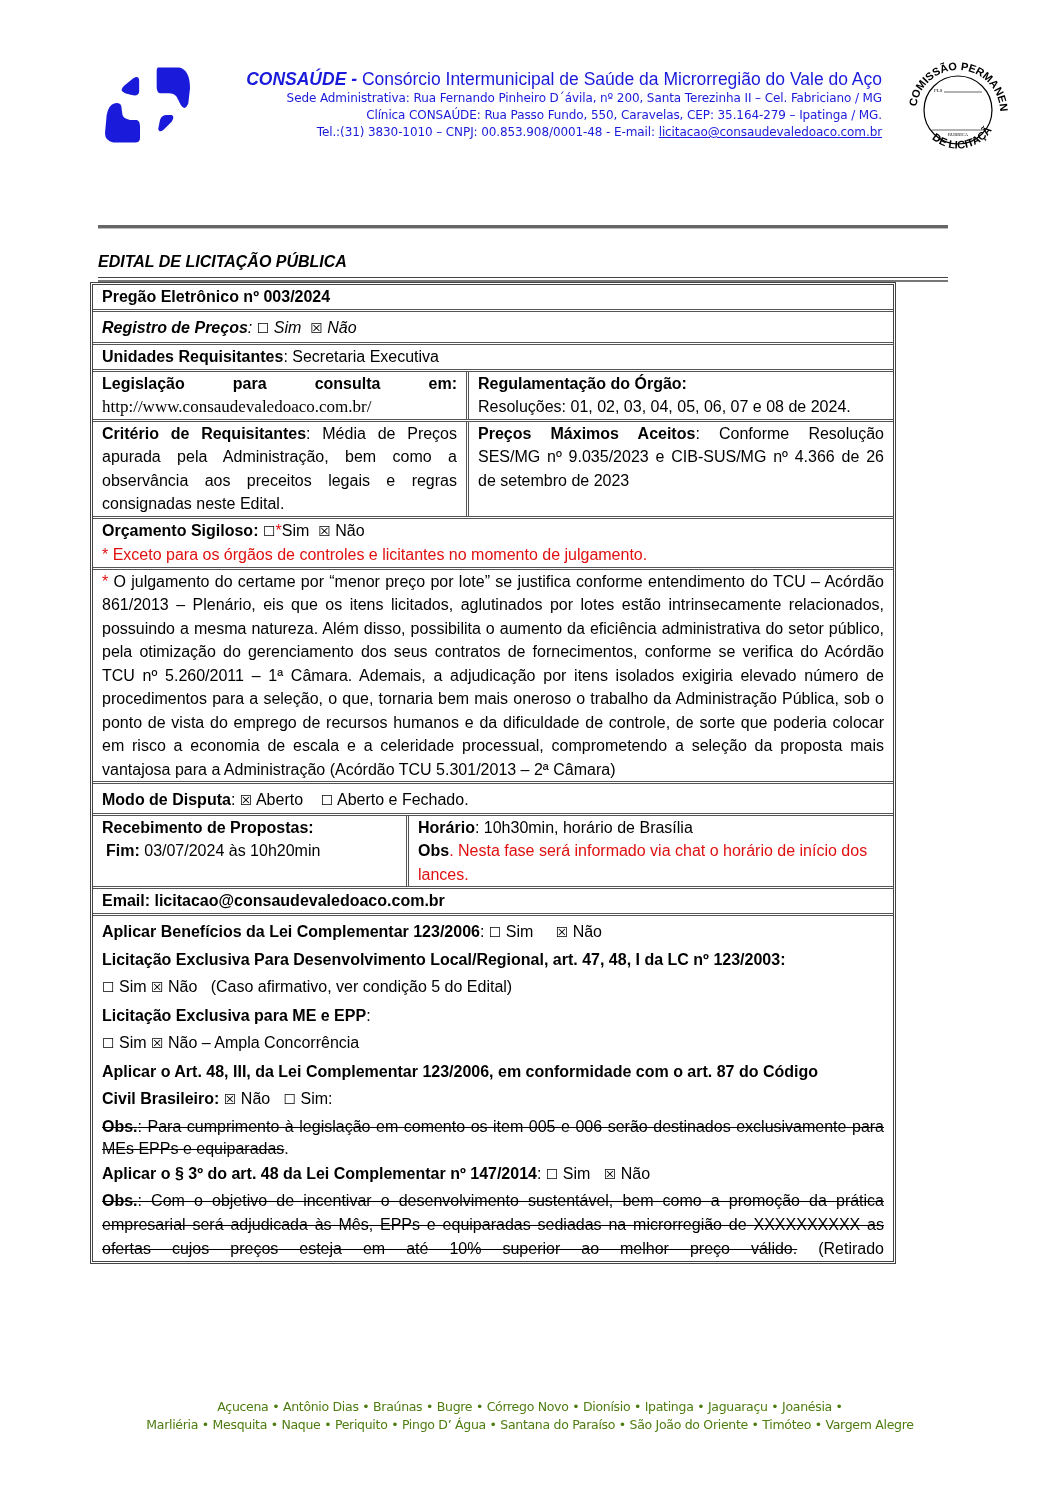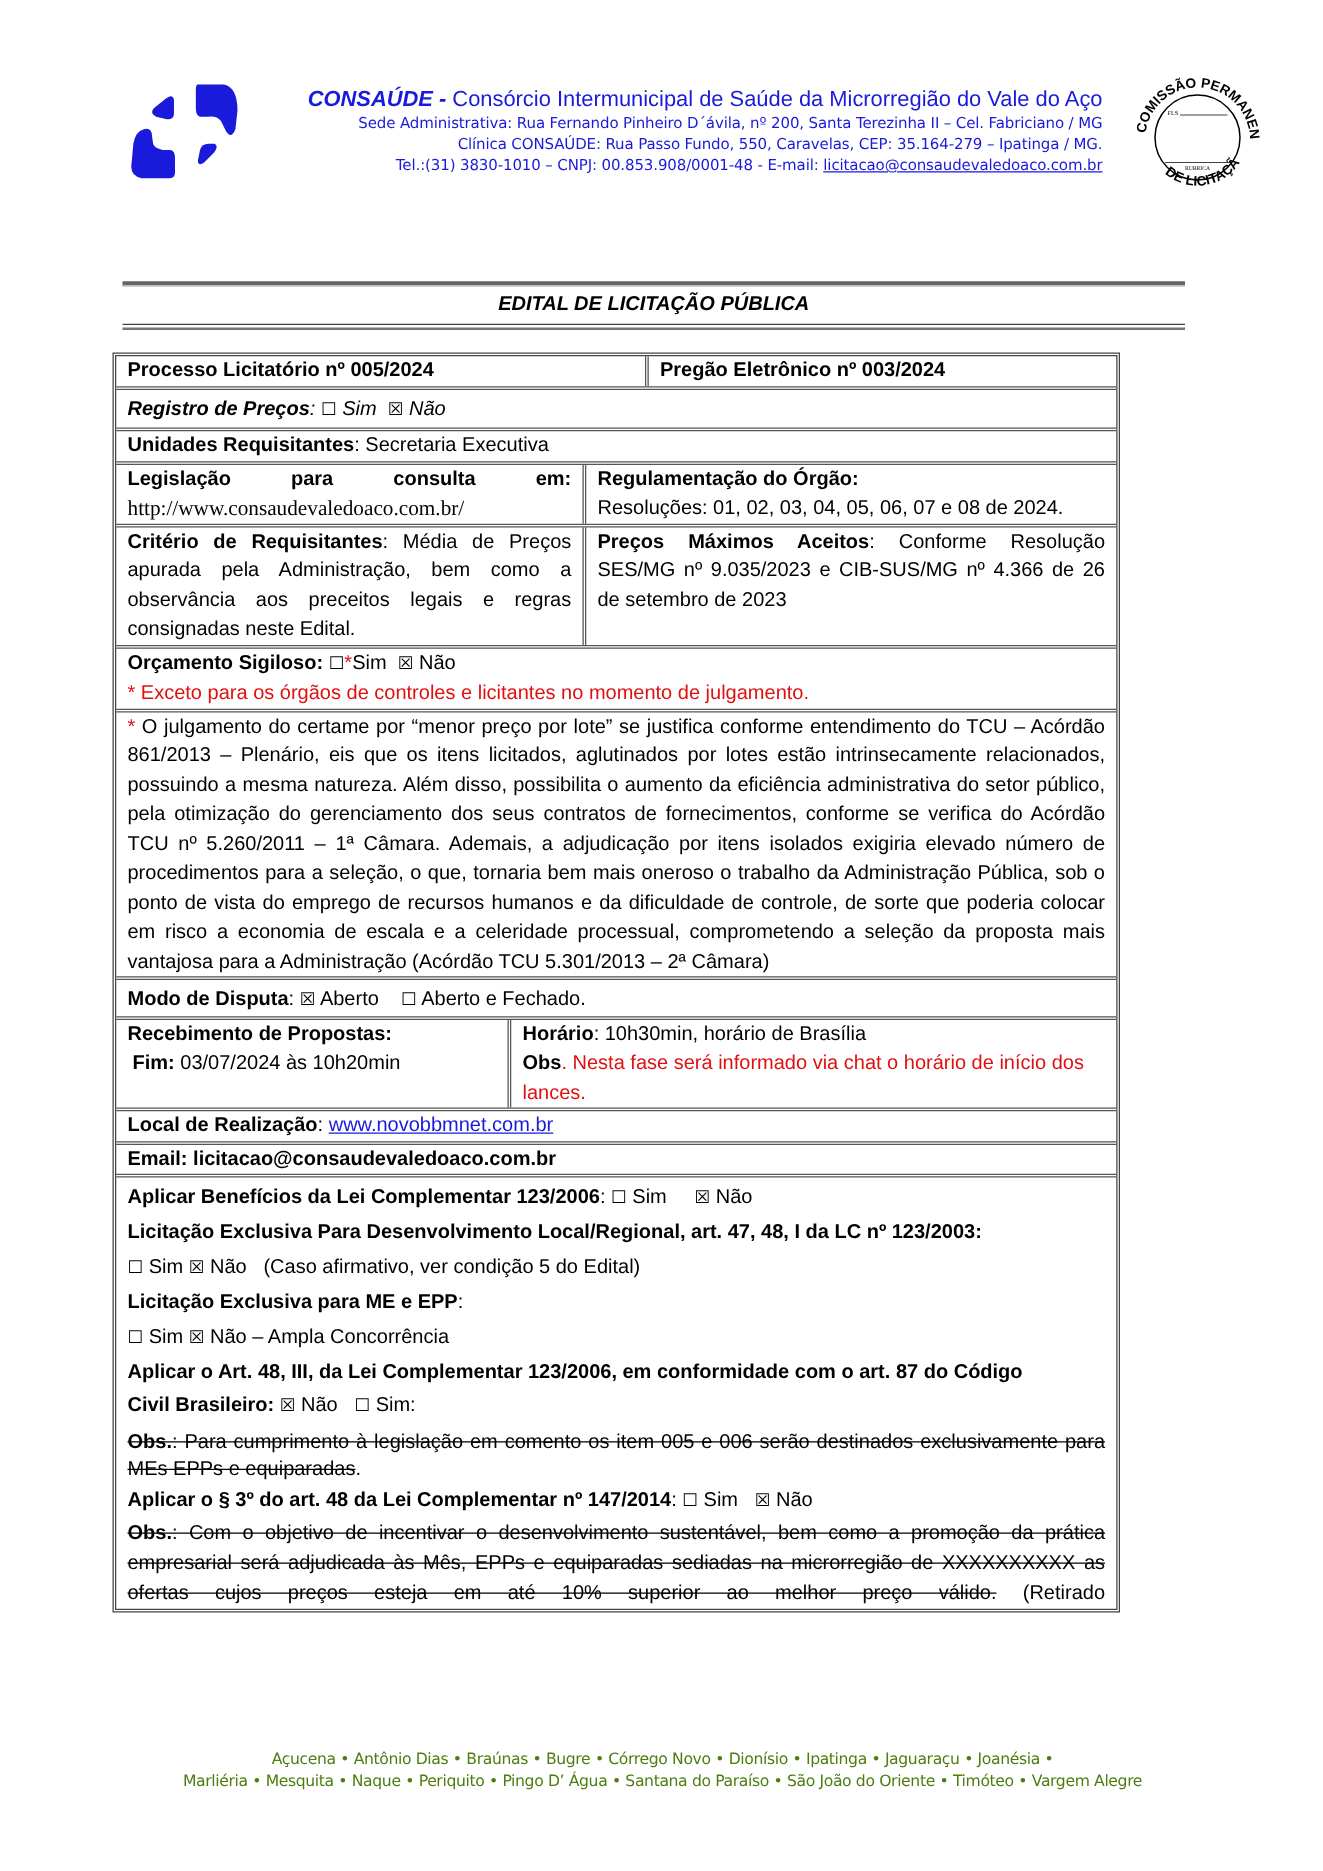--- a/index.html
+++ b/index.html
@@ -10,21 +10,21 @@
   .header-text { position: absolute; left: 222px; top: 68px; width: 660px; text-align: right; color: #1a1adb; font-family: "DejaVu Sans", sans-serif; }
   .header-text .org-line { font-family: "Liberation Sans", sans-serif; font-size: 17.5px; line-height: 22px; }
   .header-text .org-line b { font-style: italic; }
   .header-text .addr { font-size: 12px; line-height: 17px; letter-spacing: -0.1px; }
   .header-text a { color: #1a1adb; text-decoration: underline; }
   .seal { position: absolute; left: 902px; top: 56px; width: 112px; height: 104px; }
 
   
   .title-block { position: absolute; left: 98px; top: 225px; width: 850px; }
   .title-block .rule-top { height: 3px; background: #666; border-bottom: 1px solid #bbb; }
-  .title-block .title { text-align: center; font-weight: bold; font-style: italic; font-size: 16px; padding: 6px 0 6px 0; }
+  .title-block .title { font-weight: bold; font-style: italic; font-size: 16px; padding: 6px 0 6px 0; margin-top: 18px; }
   .title-block .rule-bot { height: 1px; background: #444; margin-bottom: 2px; }
   .title-block .rule-bot2 { height: 2px; background: #777; }
 
   
   .doc-table { position: absolute; left: 90px; top: 282px; width: 806px; border: 3px double #444; box-sizing: border-box; font-size: 16px; line-height: 23.5px; }
   .row { display: flex; border-bottom: 3px double #555; }
   .row:last-child { border-bottom: none; }
   .cell { padding: 0 9px; box-sizing: border-box; }
   .cell + .cell { border-left: 3px double #555; }
   .justify { text-align: justify; text-align-last: auto; }
@@ -73,21 +73,20 @@
 <div class="title-block">
   <div class="rule-top"></div>
   <div class="title">EDITAL DE LICITAÇÃO PÚBLICA</div>
   <div class="rule-bot"></div>
   <div class="rule-bot2"></div>
 </div>
 
 <div class="doc-table">
 
   <div class="row">
-    <div class="cell" style="width:423px;"><b>Processo Licitatório nº 005/2024</b></div>
     <div class="cell" style="flex:1;"><b>Pregão Eletrônico nº 003/2024</b></div>
   </div>
 
   <div class="row">
     <div class="cell pad-b" style="flex:1; padding-top:4px;">
       <b>Registro de Preços</b><span>: </span><span class="box">☐</span><span> Sim </span>&nbsp;<span class="box">☒</span><span> Não</span>
     </div>
   </div>
 
   <div class="row">
@@ -133,23 +132,20 @@
       <div style="padding-left:4px;"><b>Fim:</b><span> 03/07/2024 às 10h20min</span></div>
     </div>
     <div style="flex:1; border-left:3px double #555;">
       <div class="cell">
         <div><b>Horário</b><span>: 10h30min, horário de Brasília</span></div>
         <div><b>Obs</b><span class="red">. Nesta fase será informado via chat o horário de início dos lances.</span></div>
       </div>
     </div>
   </div>
 
-  <div class="row">
-    <div class="cell" style="flex:1;"><b>Local de Realização</b><span>: </span><a class="link">www.novobbmnet.com.br</a></div>
-  </div>
 
   <div class="row">
     <div class="cell" style="flex:1;"><b>Email: licitacao@consaudevaledoaco.com.br</b></div>
   </div>
 
   <div class="row">
     <div class="cell" style="flex:1; line-height:27.4px; padding-top:2px;">
       <div><b>Aplicar Benefícios da Lei Complementar 123/2006</b>:&nbsp;<span class="box">☐</span><span> Sim </span>&nbsp;&nbsp;&nbsp;&nbsp;<span class="box">☒</span><span> Não</span></div>
       <div><b>Licitação Exclusiva Para Desenvolvimento Local/Regional, art. 47, 48, I da LC nº 123/2003:</b></div>
       <div><span class="box">☐</span><span> Sim </span><span class="box">☒</span><span> Não</span>&nbsp;&nbsp;&nbsp;<span>(Caso afirmativo, ver condição 5 do Edital)</span></div>

